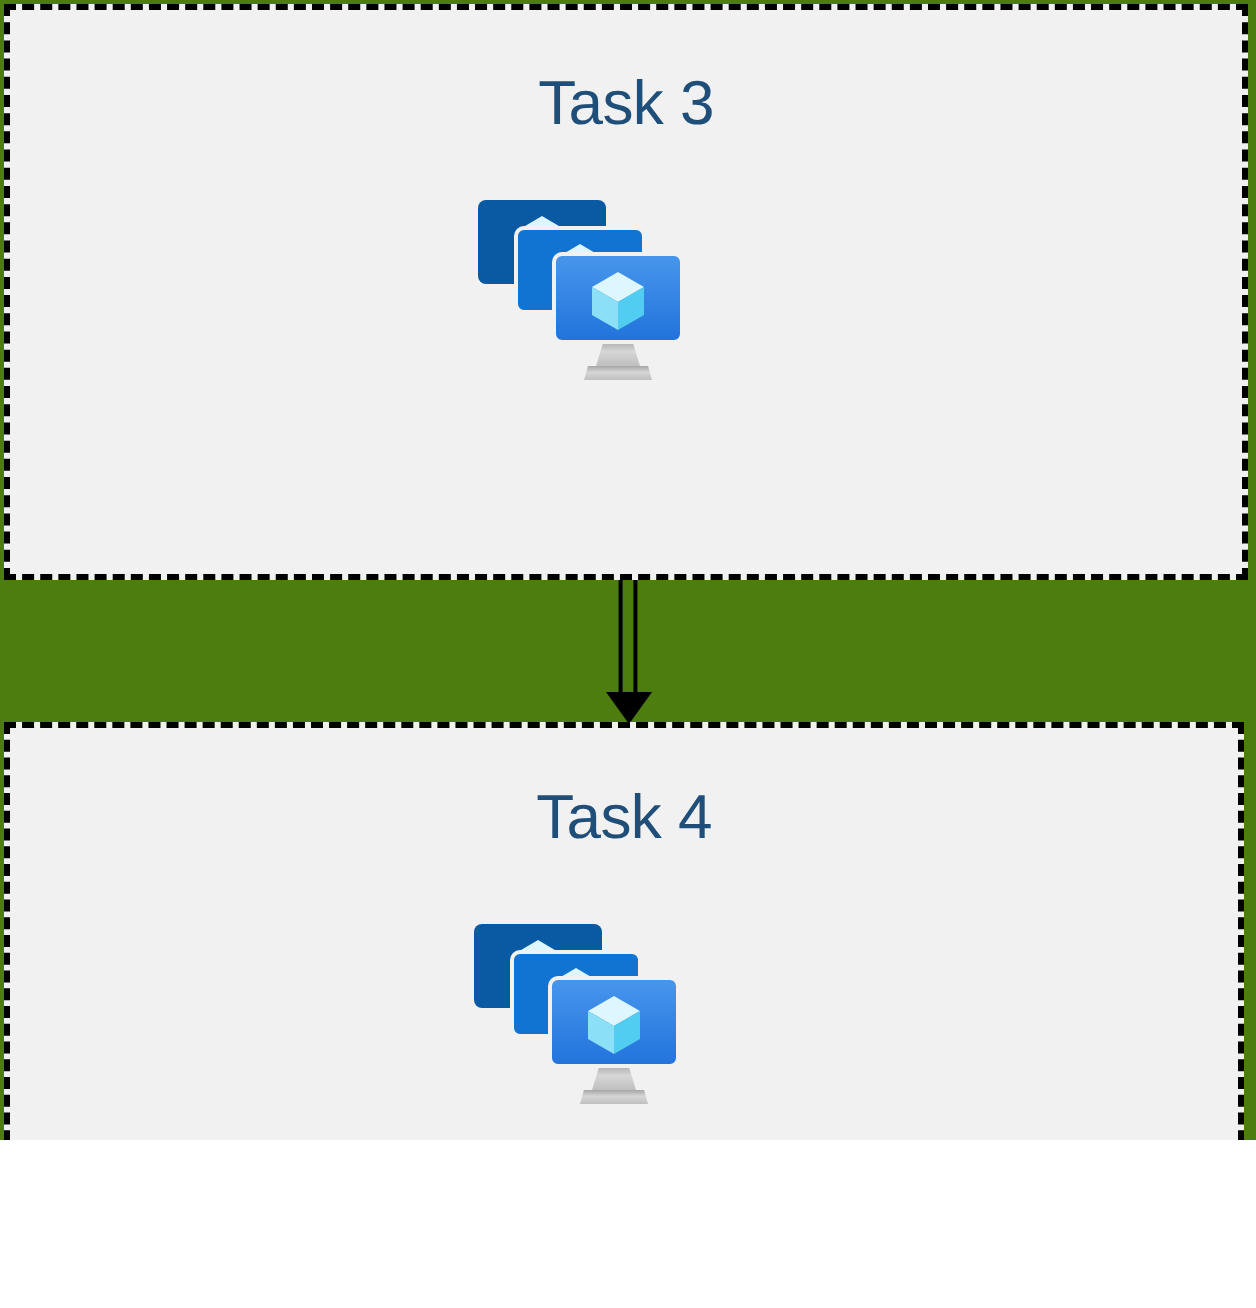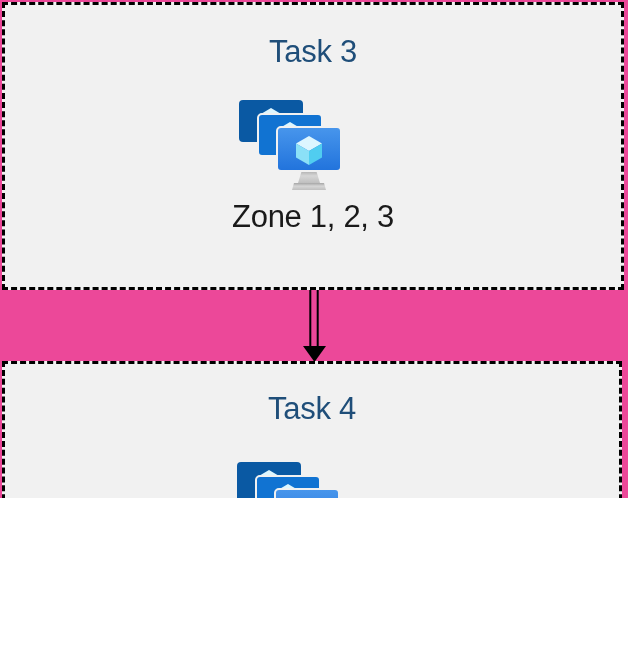--- a/index.html
+++ b/index.html
@@ -1,20 +1,20 @@
 <!DOCTYPE html>
 <html><head>
 <meta charset="utf-8">
 <style>
   html, body { margin: 0; padding: 0; background: #ffffff; }
   .canvas {
     position: relative;
     width: 628px;
-    height: 498px;
-    background: #ec4899;
+    height: 570px;
+    background: #4d7c0f;
     font-family: "Liberation Sans", "DejaVu Sans", sans-serif;
     overflow: hidden;
   }
   .task-box {
     position: absolute;
     box-sizing: border-box;
     border: 3px dashed #000000;
     background: #f1f1f1;
   }
   .box-top { left: 2px; top: 2px; width: 622px; height: 288px; }
@@ -95,21 +95,20 @@
 
       <rect x="40" y="29" width="64" height="44" rx="4" fill="url(#frontScreen)" stroke="#f1f1f1" stroke-width="2"></rect>
       <g>
         <polygon points="72,38 85,45.5 72,53 59,45.5" fill="#ddf6ff"></polygon>
         <polygon points="59,45.5 72,53 72,67 59,59.5" fill="#8be0f7"></polygon>
         <polygon points="85,45.5 72,53 72,67 85,59.5" fill="#50cdf0"></polygon>
       </g>
     </svg>
 
     <div class="box-caption">
-      <div>Zone 1, 2, 3</div>
     </div>
   </div>
 
   <svg class="connector" viewBox="0 0 36 72" aria-hidden="true">
     <line x1="14.3" y1="0" x2="14.3" y2="58" stroke="#000000" stroke-width="2"></line>
     <line x1="21.7" y1="0" x2="21.7" y2="58" stroke="#000000" stroke-width="2"></line>
     <polygon points="7,56 30,56 18.5,72" fill="#000000"></polygon>
   </svg>
 
   <div class="task-box box-bottom">

